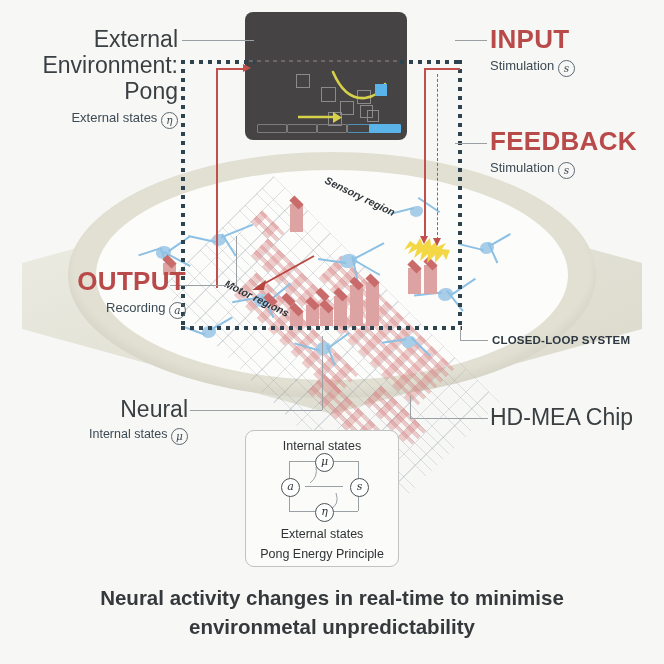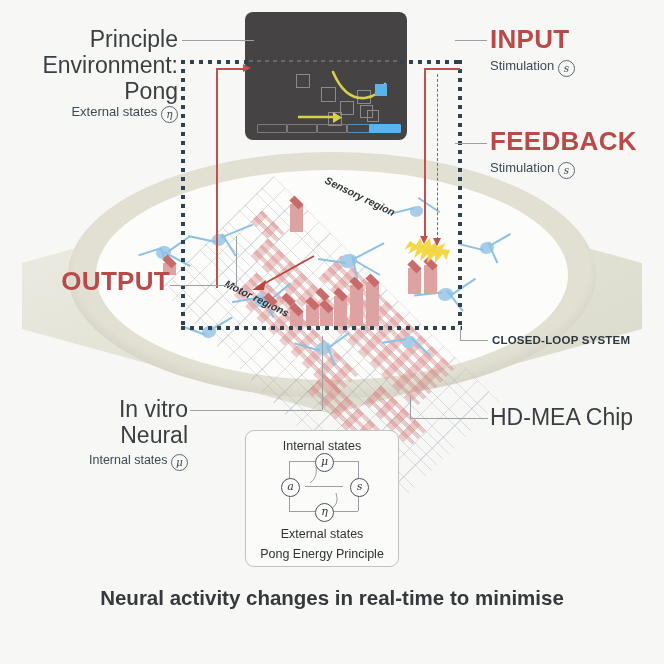--- a/index.html
+++ b/index.html
@@ -336,24 +336,24 @@
   <div class="lead lead-h" style="left:170px;top:285px;width:66px;"></div>
   <div class="lead lead-v" style="left:236px;top:236px;height:50px;"></div>
   <div class="lead lead-h" style="left:190px;top:410px;width:132px;"></div>
   <div class="lead lead-v" style="left:322px;top:336px;height:74px;"></div>
   <div class="lead lead-h" style="left:410px;top:418px;width:78px;"></div>
   <div class="lead lead-v" style="left:410px;top:396px;height:23px;"></div>
   <div class="lead lead-h" style="left:460px;top:340px;width:28px;"></div>
   <div class="lead lead-v" style="left:460px;top:326px;height:15px;"></div>
 
   <div class="abs right" style="left:10px;top:26px;width:168px;">
-    <div class="hdr-lg">Principle</div>
+    <div class="hdr-lg">External</div>
     <div class="hdr-lg">Environment:</div>
     <div class="hdr-lg">Pong</div>
-    <div class="sub" style="margin-top:0;">
+    <div class="sub" style="margin-top:6px;">
       <span>External states</span>
       <span class="glyph">η</span>
     </div>
   </div>
 
   <div class="abs" style="left:490px;top:24px;">
     <div class="hdr-red">INPUT</div>
     <div class="sub" style="margin-top:3px;">
       <span>Stimulation</span>
       <span class="glyph">s</span>
@@ -361,26 +361,29 @@
   </div>
 
   <div class="abs" style="left:490px;top:126px;">
     <div class="hdr-red">FEEDBACK</div>
     <div class="sub" style="margin-top:3px;">
       <span>Stimulation</span>
       <span class="glyph">s</span>
     </div>
   </div>
 
-  <div class="abs right" style="left:0;top:266px;width:170px;">
+  <div class="abs right" style="left:16px;top:266px;width:170px;">
     <div class="hdr-red">OUTPUT</div>
+    <div class="sub" style="margin-top:3px;">
+      <span>Recording</span>
+      <span class="glyph">a</span>
+    </div>
   </div>
 
   <div class="abs right" style="left:10px;top:396px;width:178px;">
-    <div class="hdr-lg">In vitro</div>
     <div class="hdr-lg">Neural</div>
     <div class="sub-sm" style="margin-top:5px;">
       <span>Internal states</span>
       <span class="glyph">μ</span>
     </div>
   </div>
 
   <div class="abs" style="left:490px;top:404px;">
     <div class="hdr-lg">HD-MEA Chip</div>
   </div>
@@ -409,15 +412,16 @@
       <div class="node" style="left:1px;top:21px;">a</div>
       <div class="node" style="left:70px;top:21px;">s</div>
       <div class="node" style="left:35px;top:46px;">η</div>
     </div>
     <div class="fep-t" style="position:absolute;left:0;top:96px;width:152px;">External states</div>
     <div class="fep-cap" style="position:absolute;left:0;top:116px;width:152px;">Pong Energy Principle</div>
   </div>
 
   <div class="abs" id="caption">
     <div>Neural activity changes in real-time to minimise</div>
+    <div>environmetal unpredictability</div>
   </div>
 
 </div>
 
 </body></html>

